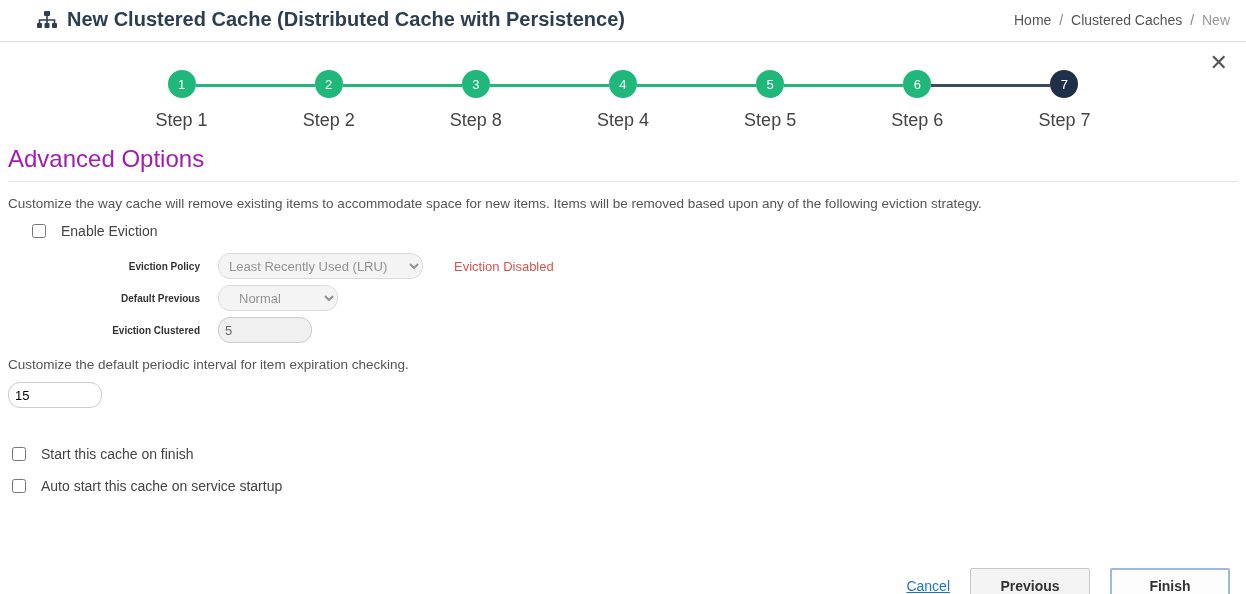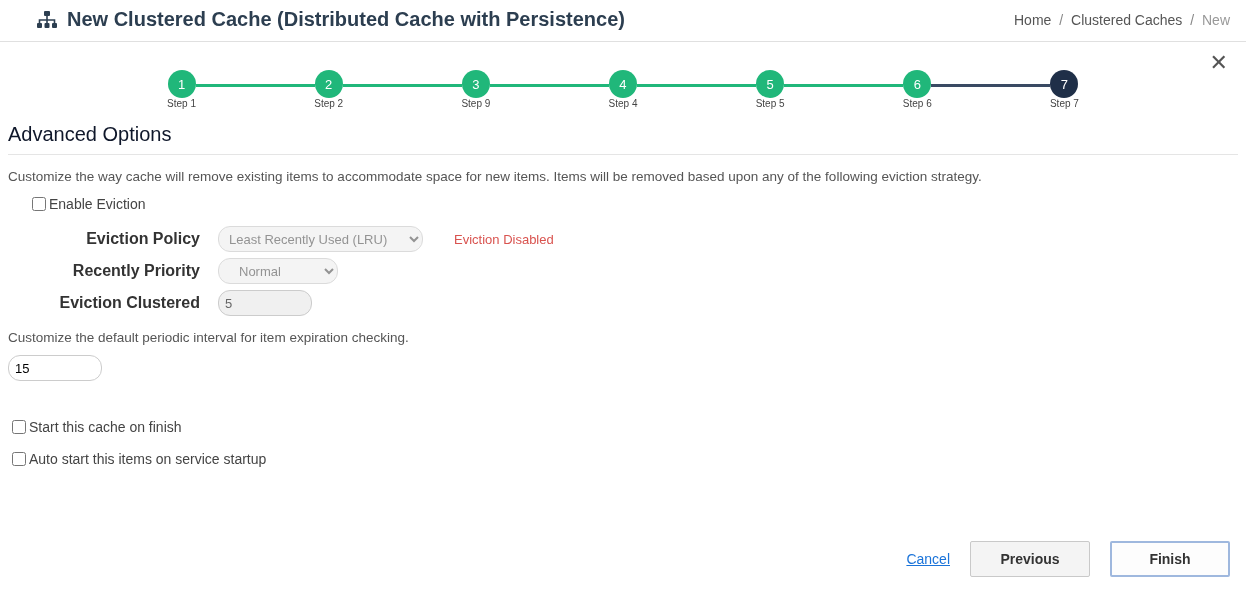--- a/index.html
+++ b/index.html
@@ -81,77 +81,78 @@
     align-items: center;
     justify-content: center;
     font-size: 13px;
     font-weight: 500;
     z-index: 2;
   }
   .circle.dark {
     background: #1f2f48;
   }
   .step-label {
-    font-size: 10px;
+    margin-top: 12px;
+    font-size: 18px;
     color: #444;
   }
   .connector {
     position: absolute;
     top: 14px;
     height: 3px;
     background: #20b77a;
     left: calc(50% + 14px);
     right: calc(-50% + 14px);
     z-index: 1;
   }
   .connector.dark {
     background: #3a4a63;
   }
   .step:last-child .connector { display: none; }
 
   .section-title {
-    font-size: 20px;
+    font-size: 24px;
     font-weight: 400;
-    color: #0f172a;
+    color: #a21caf;
     padding: 4px 0 8px 0;
   }
   .hr {
     border-top: 1px solid #e5e5e5;
     margin: 0 0 14px 0;
   }
   .desc {
     font-size: 13.5px;
     color: #555;
     margin-bottom: 10px;
   }
   .checkbox-row {
     display: flex;
     align-items: center;
-    gap: 0;
+    gap: 12px;
     margin: 6px 0 12px 20px;
     color: #444;
   }
   .checkbox-row.outer {
     margin-left: 0;
   }
   input[type="checkbox"] {
     width: 14px;
     height: 14px;
     cursor: pointer;
   }
   .form-row {
     display: flex;
     align-items: center;
     margin: 6px 0;
   }
   .form-label {
     width: 210px;
     text-align: right;
     font-weight: 600;
-    font-size: 16px;
+    font-size: 10px;
     color: #333;
     padding-right: 18px;
   }
   select, input[type="text"] {
     border: 1px solid #ccc;
     border-radius: 12px;
     padding: 3px 6px;
     font-size: 13px;
     font-family: inherit;
     height: 26px;
@@ -232,21 +233,21 @@
       <div class="step-label">Step 1</div>
       <div class="connector"></div>
     </div>
     <div class="step">
       <div class="circle">2</div>
       <div class="step-label">Step 2</div>
       <div class="connector"></div>
     </div>
     <div class="step">
       <div class="circle">3</div>
-      <div class="step-label">Step 9</div>
+      <div class="step-label">Step 8</div>
       <div class="connector"></div>
     </div>
     <div class="step">
       <div class="circle">4</div>
       <div class="step-label">Step 4</div>
       <div class="connector"></div>
     </div>
     <div class="step">
       <div class="circle">5</div>
       <div class="step-label">Step 5</div>
@@ -275,21 +276,21 @@
 
   <div class="form-row">
     <div class="form-label">Eviction Policy</div>
     <select class="sel-wide" disabled="">
       <option>Least Recently Used (LRU)</option>
     </select>
     <span class="warn">Eviction Disabled</span>
   </div>
 
   <div class="form-row">
-    <div class="form-label">Recently Priority</div>
+    <div class="form-label">Default Previous</div>
     <select class="sel-med" disabled="">
       <option>Normal</option>
     </select>
   </div>
 
   <div class="form-row">
     <div class="form-label">Eviction Clustered</div>
     <input type="text" class="inp-sm" disabled="" value="5" style="">
   </div>
 
@@ -301,21 +302,21 @@
 
   <div style="height:24px;"></div>
 
   <label class="checkbox-row outer">
     <input type="checkbox" style="">
     <span>Start this cache on finish</span>
   </label>
 
   <label class="checkbox-row outer">
     <input type="checkbox" style="">
-    <span>Auto start this items on service startup</span>
+    <span>Auto start this cache on service startup</span>
   </label>
 
   <div class="footer">
     <span class="link-cancel">Cancel</span>
     <button class="btn">Previous</button>
     <button class="btn primary">Finish</button>
   </div>
 </div>
 
 </body></html>

